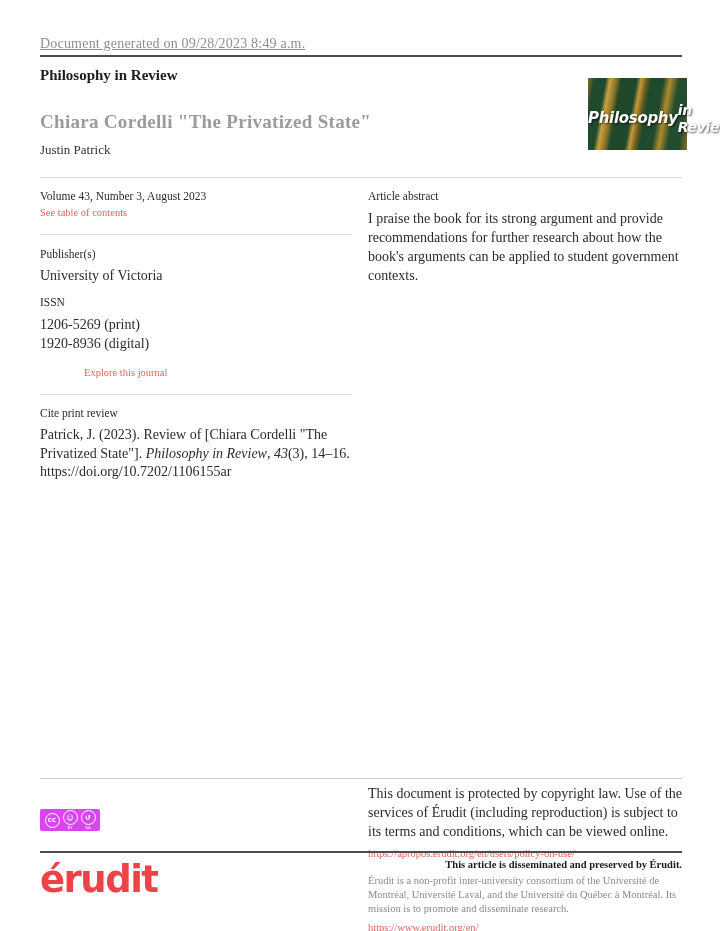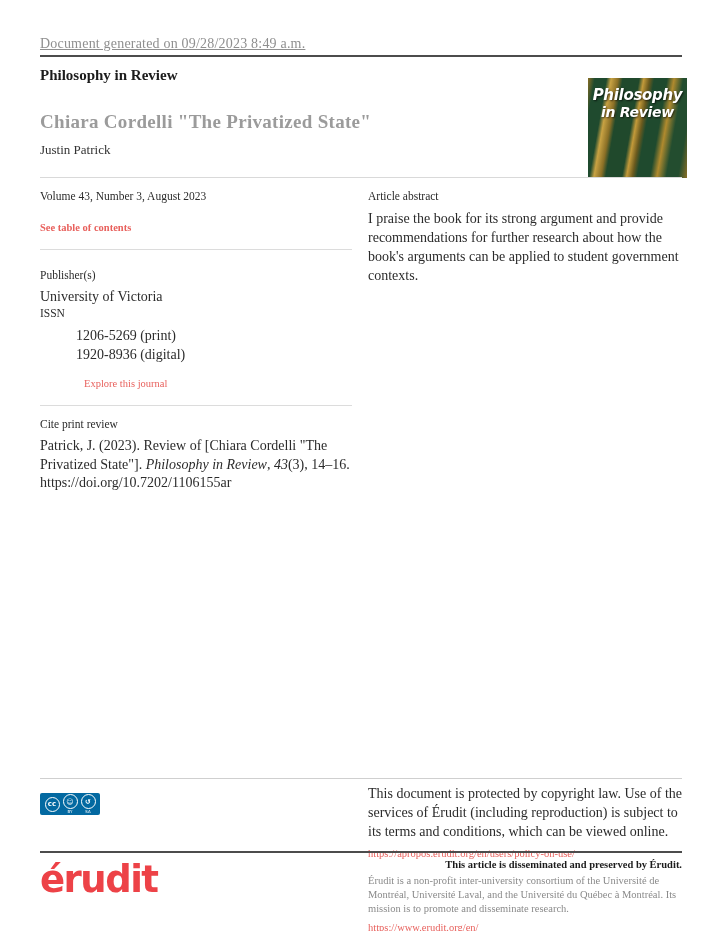--- a/index.html
+++ b/index.html
@@ -17,30 +17,30 @@
     position:absolute; left:40px; top:36px;
     font-size:14px; color:#8f8f8f; letter-spacing:.2px;text-decoration:underline;
   }
   .rule-dark-top { position:absolute; left:40px; top:55px; width:642px; height:2px; background:#4c4c4c; }
   .journal-name {
     position:absolute; left:40px; top:67px;
     font-size:15px; font-weight:bold; color:#1c1c1c;
   }
   
   .logo {
-    position:absolute; left:588px; top:78px; width:99px; height:100px;
+    position:absolute; left:588px; top:78px; width:99px; height:72px;
     background:
       linear-gradient(100deg,
         #8a6f26 0%, #1f4a2e 6%,
         #1f4a2e 16%, #c8a243 20%, #8a6f26 26%,
         #20492c 30%, #20492c 44%,
         #c39a3a 48%, #6b5a1e 53%,
         #1f4a2e 57%, #1f4a2e 68%,
         #b08a2e 74%, #234d2f 82%, #234d2f 92%, #8a6f26 100%);
-    display:flex; flex-direction:column; justify-content:flex-start; align-items:center;
+    display:flex; flex-direction:row; justify-content:flex-start; align-items:center;
     padding-top:9px;
   }
   .logo .l1, .logo .l2 {
     font-family:"DejaVu Sans", sans-serif;
     font-style:italic; font-weight:bold; color:#ffffff;
     text-shadow:1px 1px 2px rgba(0,0,0,.65);
     line-height:1.15; letter-spacing:-.3px;
   }
   .logo .l1 { font-size:15px; }
   .logo .l2 { font-size:14px; }
@@ -56,37 +56,37 @@
 
   .col-left  { position:absolute; left:40px;  top:190px; width:312px; }
   .col-right { position:absolute; left:368px; top:190px; width:314px; }
 
   .h-small { font-size:11.5px; color:#2b2b2b; }
   .body-small { font-size:14px; line-height:1.35; color:#2b2b2b; }
   a.rlink, .rlink { color:#e8615d; text-decoration:none; font-size:10.5px; cursor:pointer; }
   .uri-block { margin-top:9px; }
   .uri-line { font-size:10.5px; line-height:1.3; }
   .uri-line .lbl { color:#2b2b2b; }
-  .toc-link { display:inline-block; margin-top:20px; font-size:11px;font-weight:bold; }
+  .toc-link { display:inline-block; margin-top:5px; font-size:11px; }
   .divider { margin-top:14px; width:312px; height:1px; background:#dcdcdc; }
-  .pub-heading { margin-top:19px; }
+  .pub-heading { margin-top:13px; }
   .pub-name { margin-top:7px; }
-  .issn-heading { margin-top:0; }
-  .issn-lines { margin-top:8px;margin-left:36px; }
+  .issn-heading { margin-top:10px; }
+  .issn-lines { margin-top:8px; }
   .explore-link { display:inline-block; margin-top:13px; font-size:11px;margin-left:44px; }
   .cite-heading { margin-top:12px; }
   .cite-text { margin-top:7px; }
   .cite-text .it { font-style:italic; }
   .abs-text { margin-top:8px; }
 
   .rule-light-2 { position:absolute; left:40px; top:778px; width:642px; height:1px; background:#cfcfcf; }
   .foot-left { position:absolute; left:40px; top:787px; width:300px; }
   .copyright { font-size:11px; color:#2b2b2b; }
   .cc-badge {
-    margin-top:6px; width:60px; height:22px; background:#0369a1;
+    margin-top:22px; width:60px; height:22px; background:#d946ef;
     border-radius:2px; display:flex; align-items:center; justify-content:space-around;
     padding:0 3px;
   }
   .cc-circle {
     width:15px; height:15px; border:1.5px solid #fff; border-radius:50%;
     color:#fff; font-family:"DejaVu Sans", sans-serif; font-weight:bold;
     font-size:7px; display:flex; align-items:center; justify-content:center;
   }
   .cc-unit { display:flex; flex-direction:column; align-items:center; }
   .cc-sub { color:#fff; font-family:"DejaVu Sans", sans-serif; font-size:4px; line-height:1; margin-top:1px; }

